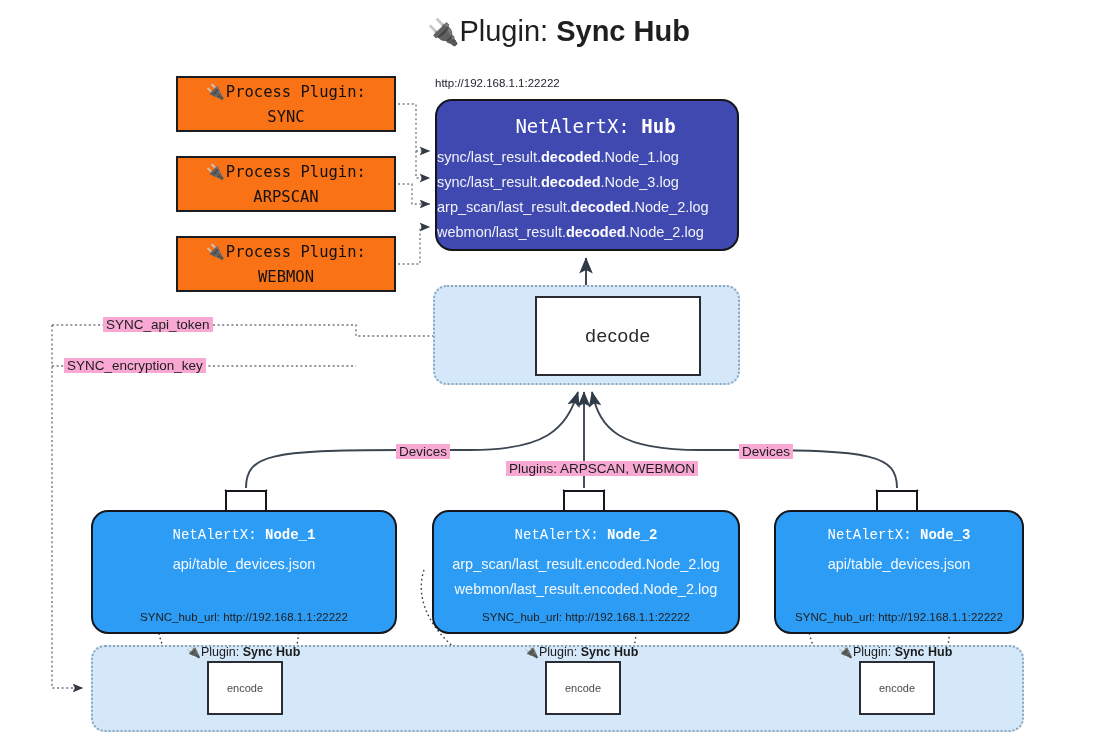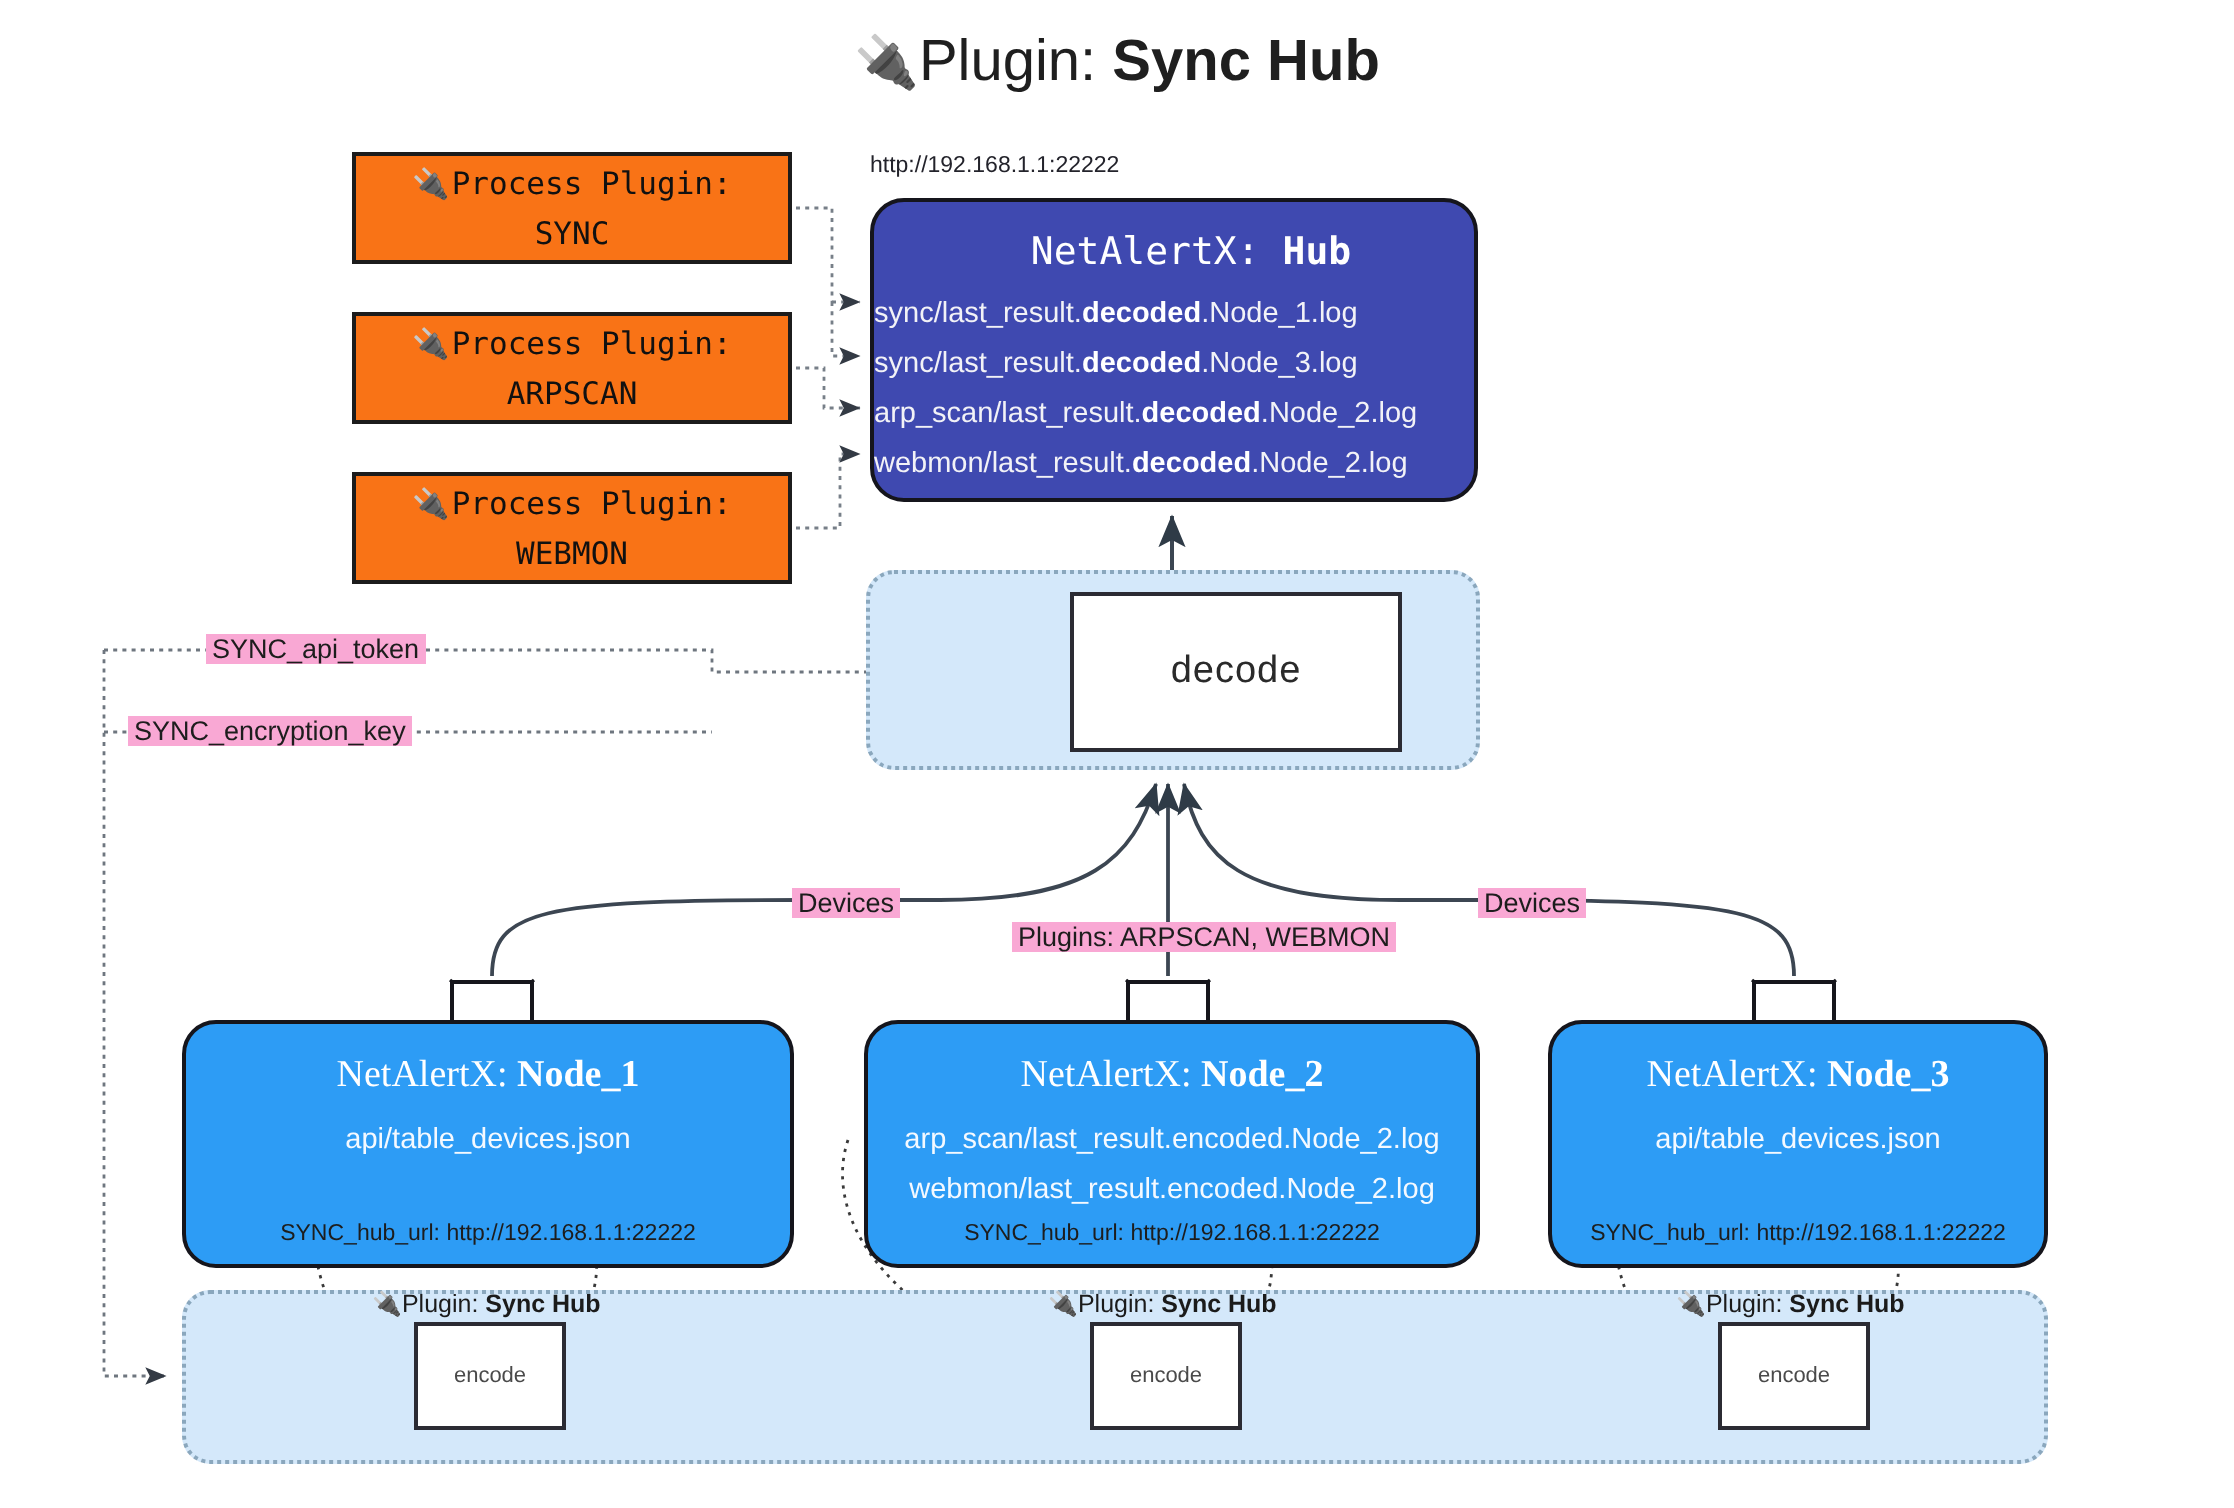--- a/index.html
+++ b/index.html
@@ -162,22 +162,22 @@
     position: absolute;
     box-sizing: border-box;
     border: 2px solid #15151c;
     border-radius: 17px;
     background: #2d9cf5;
     color: #ffffff;
     overflow: hidden;
   }
   .node-title {
     text-align: center;
-    font-family: Liberation Serif, serif;
-    font-size: 19px;
+    font-family: Liberation Mono, monospace;
+    font-size: 14px;
     margin-top: 15px;
     white-space: nowrap;
   }
   .node-title b { font-weight: bold; }
   .node-lines {
     margin-top: 9px;
     font-size: 14.5px;
     line-height: 25px;
     text-align: center;
     white-space: nowrap;

